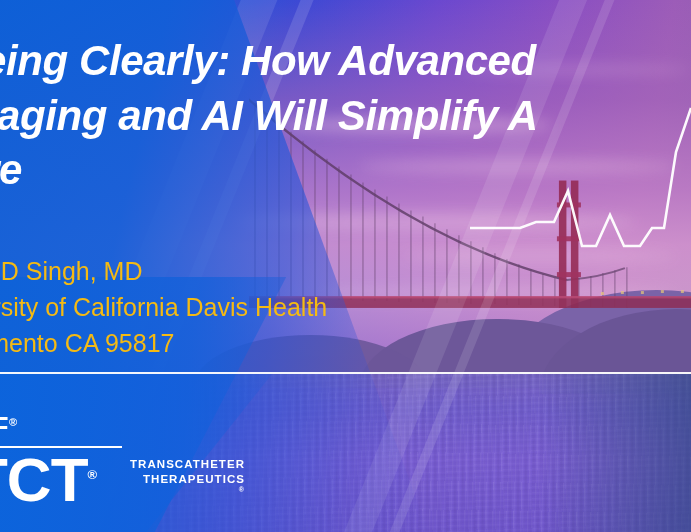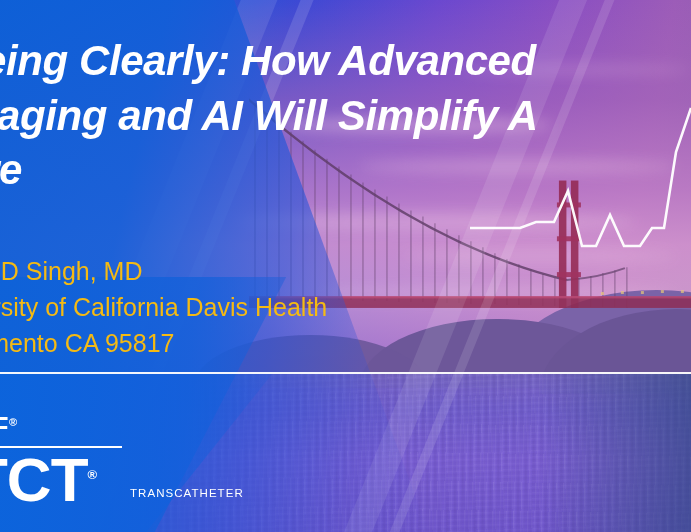--- a/index.html
+++ b/index.html
@@ -222,21 +222,21 @@
     color: #ffffff;
     font-size: 62px;
     font-weight: bold;
     letter-spacing: -1px;
     line-height: 0.95;
   }
   .tct sup { font-size: 13px; vertical-align: super; letter-spacing: 0; }
   .tct-tag {
     color: #ffffff;
     font-size: 11.5px;
-    font-weight: normal;
+    font-weight: bold;
     letter-spacing: 1.05px;
     line-height: 1.28;
     padding-bottom: 9px;
     text-align: right;
   }
   .tct-tag span { display: block; }
   .tct-tag sup { font-size: 7px; vertical-align: super; }
 </style>
 </head>
 <body>
@@ -359,16 +359,17 @@
   </div>
 
   <div class="logo">
     <div class="logo-left">
       <div class="crf"><span>RF</span><sup>®</sup></div>
       <div class="logo-rule"></div>
       <div class="tct"><span>TCT</span><sup>®</sup></div>
     </div>
     <div class="tct-tag">
       <span>TRANSCATHETER</span>
+      <span><span>THERAPEUTICS</span><sup>®</sup></span>
     </div>
   </div>
 
 </div>
 
 </body></html>

